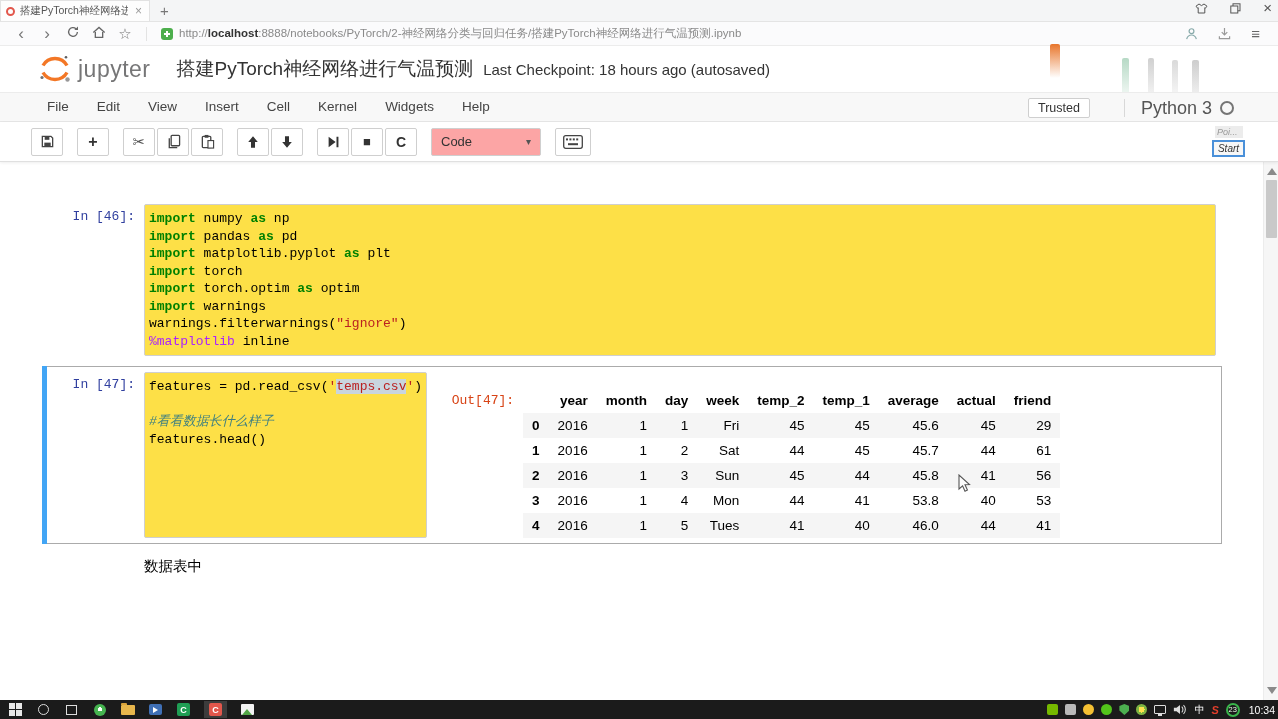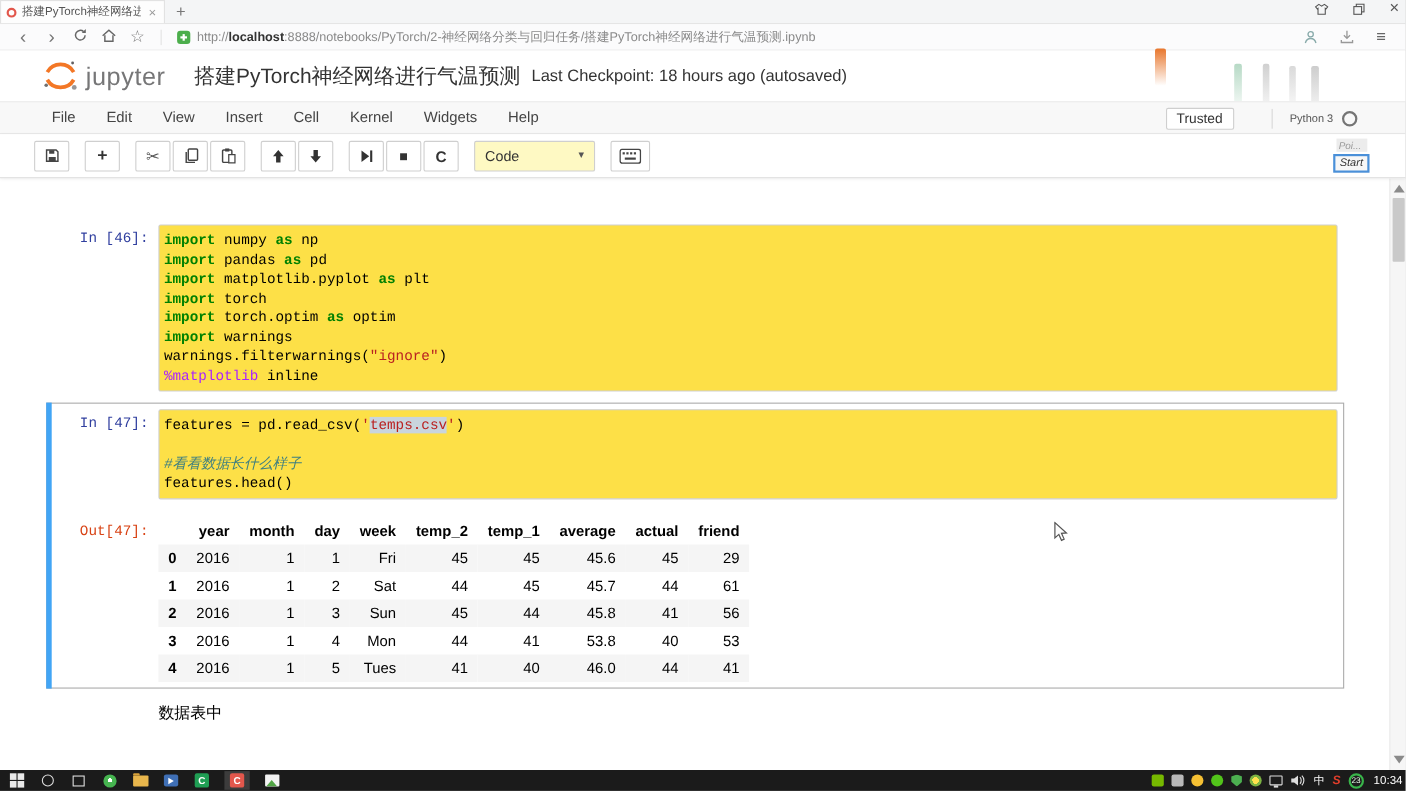--- a/index.html
+++ b/index.html
@@ -32,29 +32,29 @@
   .logo-text { font-size:23px; color:#767677; letter-spacing:.5px; }
   .nb-title { margin-left:26px; font-size:19px; color:#333; }
   .checkpoint { margin-left:10px; font-size:15px; color:#333; }
 
   
   .menu-bar { height:30px; background:#f8f8f8; border-top:1px solid #ececec; border-bottom:1px solid #e7e7e7; display:flex; align-items:center; padding-left:33px; position:relative; }
   .menu-item { font-size:13.5px; color:#444; padding:0 14px; line-height:28px; }
   .menu-right { position:absolute; right:44px; top:0; height:30px; display:flex; align-items:center; }
   .trusted-btn { border:1px solid #cfcfcf; background:#fff; font-size:12.5px; color:#333; padding:2px 9px; border-radius:2px; }
   .menu-divider { width:1px; height:18px; background:#d8d8d8; margin:0 8px 0 34px; }
-  .kernel-name { font-size:10px; color:#555; margin:0 8px;text-align:center; }
+  .kernel-name { font-size:18px; color:#555; margin:0 8px;text-align:center; }
   .kernel-circle { width:14px; height:14px; border:2px solid #757575; border-radius:50%; }
 
   
   .toolbar { height:40px; background:#fff; display:flex; align-items:center; padding-left:31px; gap:14px; border-bottom:1px solid #e0e0e0; box-shadow:0 1px 3px rgba(0,0,0,.07); position:relative; z-index:3; }
   .btn-group { display:flex; gap:2px; }
   .tb-btn { width:32px; height:28px; border:1px solid #cfcfcf; border-radius:2px; background:#fff; display:flex; align-items:center; justify-content:center; font-size:15px; color:#333; }
   .tb-btn b { font-size:16px; }
-  .cell-type-select { width:110px; height:28px; border:1px solid #cfcfcf; border-radius:2px; background:#fef9c3; display:flex; align-items:center; justify-content:space-between; padding:0 9px; font-size:13px; color:#333; }
+  .cell-type-select { width:110px; height:28px; border:1px solid #cfcfcf; border-radius:2px; background:#fca5a5; display:flex; align-items:center; justify-content:space-between; padding:0 9px; font-size:13px; color:#333; }
   .caret { color:#555; font-size:10px; }
 
   
   .recorder { position:absolute; top:126px; right:33px; width:33px; z-index:9;font-style:italic; }
   .rec-label { background:#ececec; color:#9a9a9a; font-size:9px; padding:1px 2px; width:28px; margin-left:3px; overflow:hidden; white-space:nowrap; }
   .rec-start { margin-top:2px; border:2px solid #4a90d9; background:#f7f7f7; color:#333; font-size:10px; text-align:center; padding:1px 0; }
 
   
   .notebook { position:relative; height:538px; background:#fff; padding-top:36px; overflow:hidden; }
   .nb-inner { margin:0 56px 0 42px; }
@@ -65,21 +65,21 @@
   .prompt-col { width:96px; flex:none; text-align:right; padding:5px 9px 0 0; font-family:"Liberation Mono","DejaVu Sans Mono",monospace; font-size:13px; }
   .in-prompt { color:#303F9F; }
   .out-prompt { color:#D84315; }
   .input-area { flex:1; border:1px solid #cfcfcf; border-radius:2px; background:#fde047; padding:5px 4px; min-height:28px; }
   .code-line { white-space:pre; font-family:"Liberation Mono","DejaVu Sans Mono",monospace; font-size:13px; line-height:17.5px; color:#000; }
   .tok-kw { color:#008000; font-weight:bold; }
   .tok-str { color:#BA2121; }
   .tok-sel { background:#c9d5de; }
   .tok-com { color:#408080; font-style:italic; }
   .tok-mag { color:#AA22FF; }
-  .cell-block { flex:1; display:flex; flex-direction:column; }
+  .cell-block { flex:1; display:flex; flex-direction:row; }
   .io-row { display:flex; }
   .output-row { margin-top:16px; }
   .out-content { flex:1; padding-top:0; }
 
   table.dataframe { border-collapse:collapse; font-size:13.5px; color:#000; }
   table.dataframe th, table.dataframe td { text-align:right; padding:5px 9px; border:none; vertical-align:middle; }
   table.dataframe thead th { font-weight:bold; }
   table.dataframe tbody tr:nth-child(odd) { background:#f5f5f5; }
   table.dataframe tbody th { font-weight:bold; }
 

